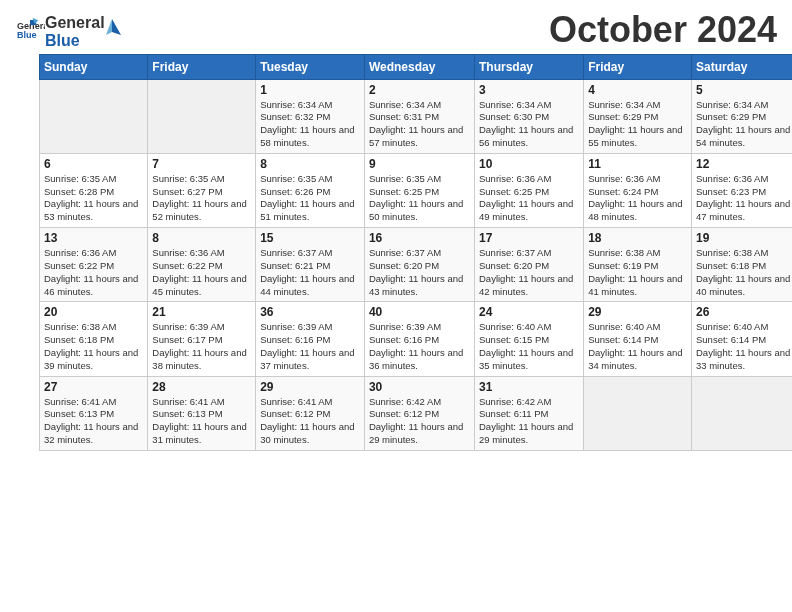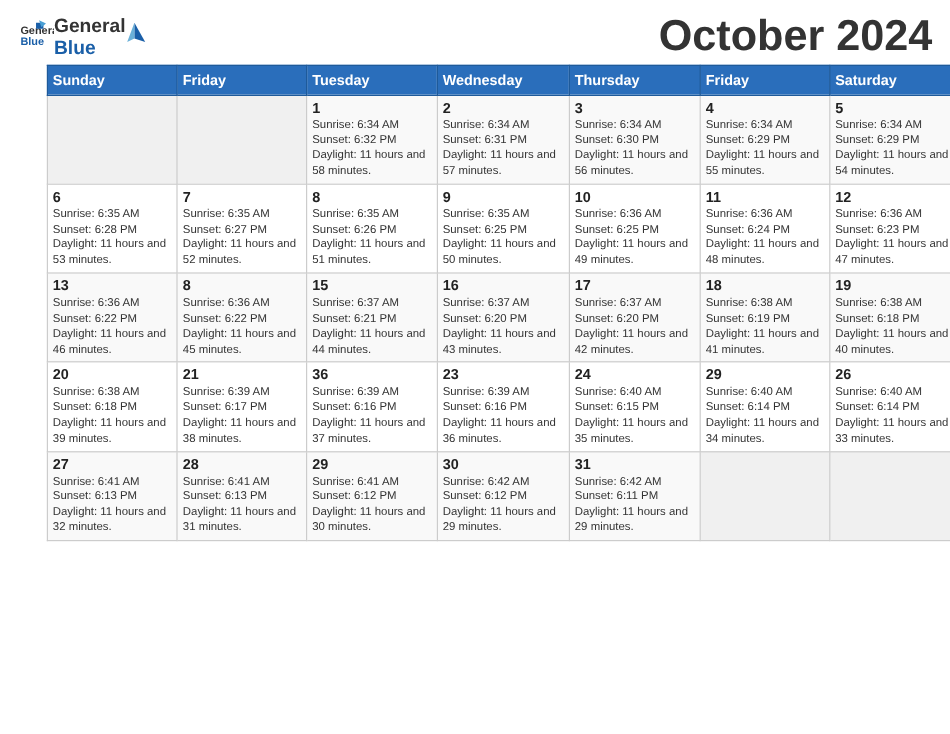--- a/index.html
+++ b/index.html
@@ -218,21 +218,21 @@
           </td>
           <td>
             <span class="day-num">21</span>
             <div class="day-info">Sunrise: 6:39 AM<br>Sunset: 6:17 PM<br>Daylight: 11 hours and 38 minutes.</div>
           </td>
           <td>
             <span class="day-num">36</span>
             <div class="day-info">Sunrise: 6:39 AM<br>Sunset: 6:16 PM<br>Daylight: 11 hours and 37 minutes.</div>
           </td>
           <td>
-            <span class="day-num">23</span>
+            <span class="day-num">40</span>
             <div class="day-info">Sunrise: 6:39 AM<br>Sunset: 6:16 PM<br>Daylight: 11 hours and 36 minutes.</div>
           </td>
           <td>
             <span class="day-num">24</span>
             <div class="day-info">Sunrise: 6:40 AM<br>Sunset: 6:15 PM<br>Daylight: 11 hours and 35 minutes.</div>
           </td>
           <td>
             <span class="day-num">29</span>
             <div class="day-info">Sunrise: 6:40 AM<br>Sunset: 6:14 PM<br>Daylight: 11 hours and 34 minutes.</div>
           </td>

